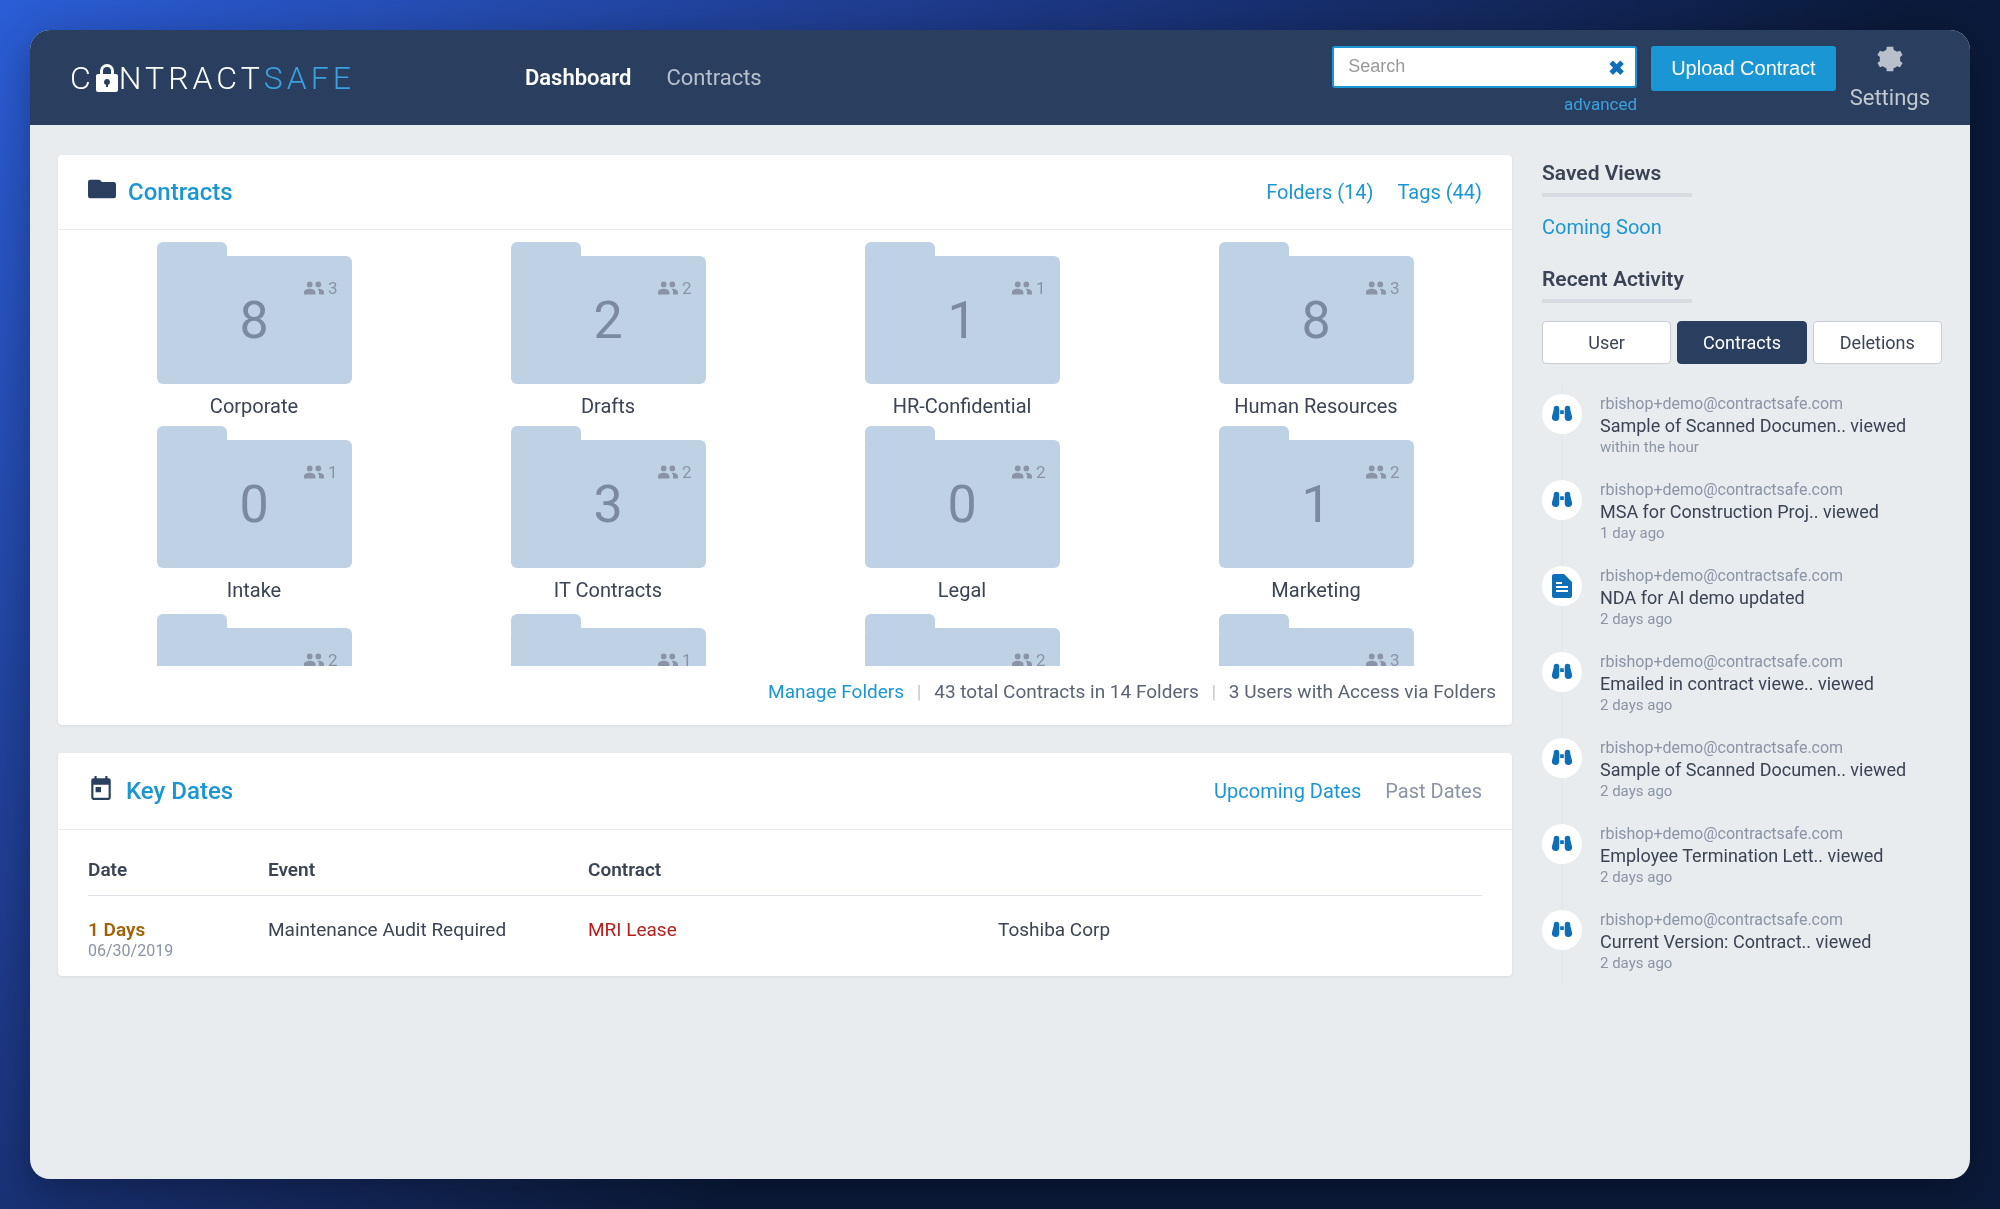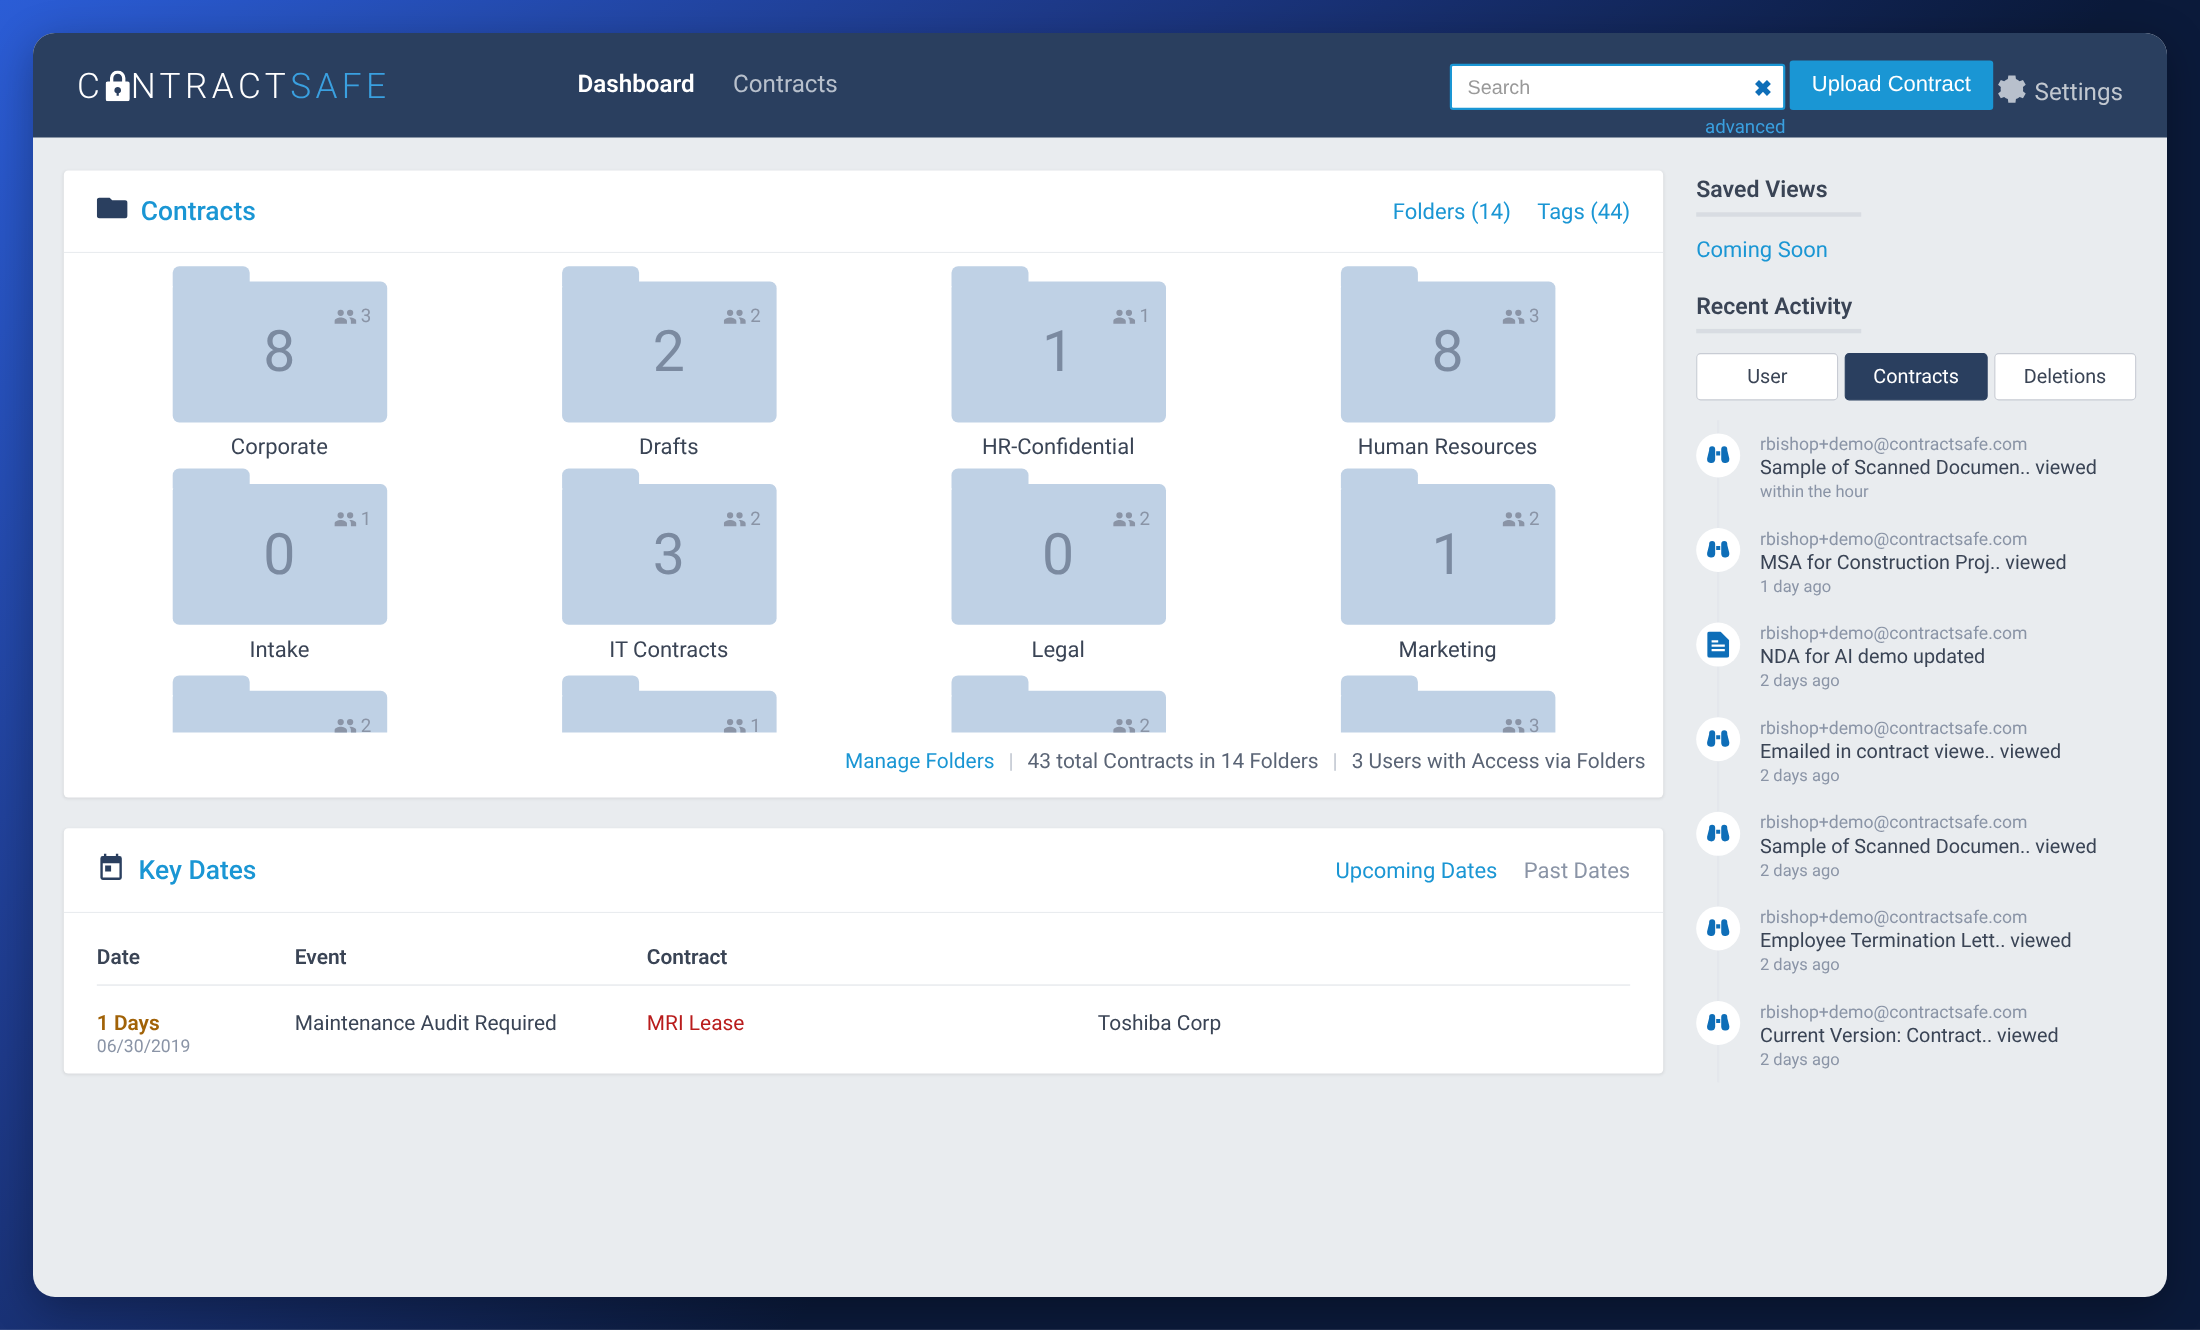--- a/index.html
+++ b/index.html
@@ -38,21 +38,21 @@
 }
 .logo .lock-icon {
   display: inline-flex;
   align-items: center;
   margin: 0 1px;
 }
 .logo .safe { color: #3aa0e0; }
 .nav { display: flex; gap: 35px; margin-left: 170px; }
 .nav-item { color: #b8c0cc; font-size: 22px; cursor: pointer; }
 .nav-item.active { color: #fff; font-weight: 600; }
-.header-right { margin-left: auto; display: flex; align-items: flex-end; gap: 4px; }
+.header-right { margin-left: auto; display: flex; align-items: flex-start; gap: 14px; }
 .search-wrap { position: relative; }
 .search-box {
   background: #fff;
   border: 2px solid #1a96d4;
   border-radius: 3px;
   height: 42px;
   width: 305px;
   padding: 0 40px 0 14px;
   font-size: 18px;
   color: #333;
@@ -78,21 +78,21 @@
 }
 .upload-btn {
   background: #1a96d4;
   color: #fff;
   border: none;
   border-radius: 3px;
   padding: 11px 20px;
   font-size: 20px;
   cursor: pointer;
 }
-.settings-link { display: flex; align-items: center; gap: 8px; color: #c2c8d0; font-size: 22px; cursor: pointer; }
+.settings-link { display: flex; align-items: center; gap: 8px; color: #c2c8d0; font-size: 22px; cursor: pointer; flex-direction: column; }
 .gear-icon svg { fill: #b8c0cc; }
 .content { display: flex; padding: 30px 28px 0 28px; gap: 30px; height: calc(100% - 95px); }
 .main { flex: 1; }
 .card {
   background: #fff;
   border-radius: 4px;
   box-shadow: 0 1px 3px rgba(0,0,0,0.08);
   margin-bottom: 28px;
 }
 .card-header {

